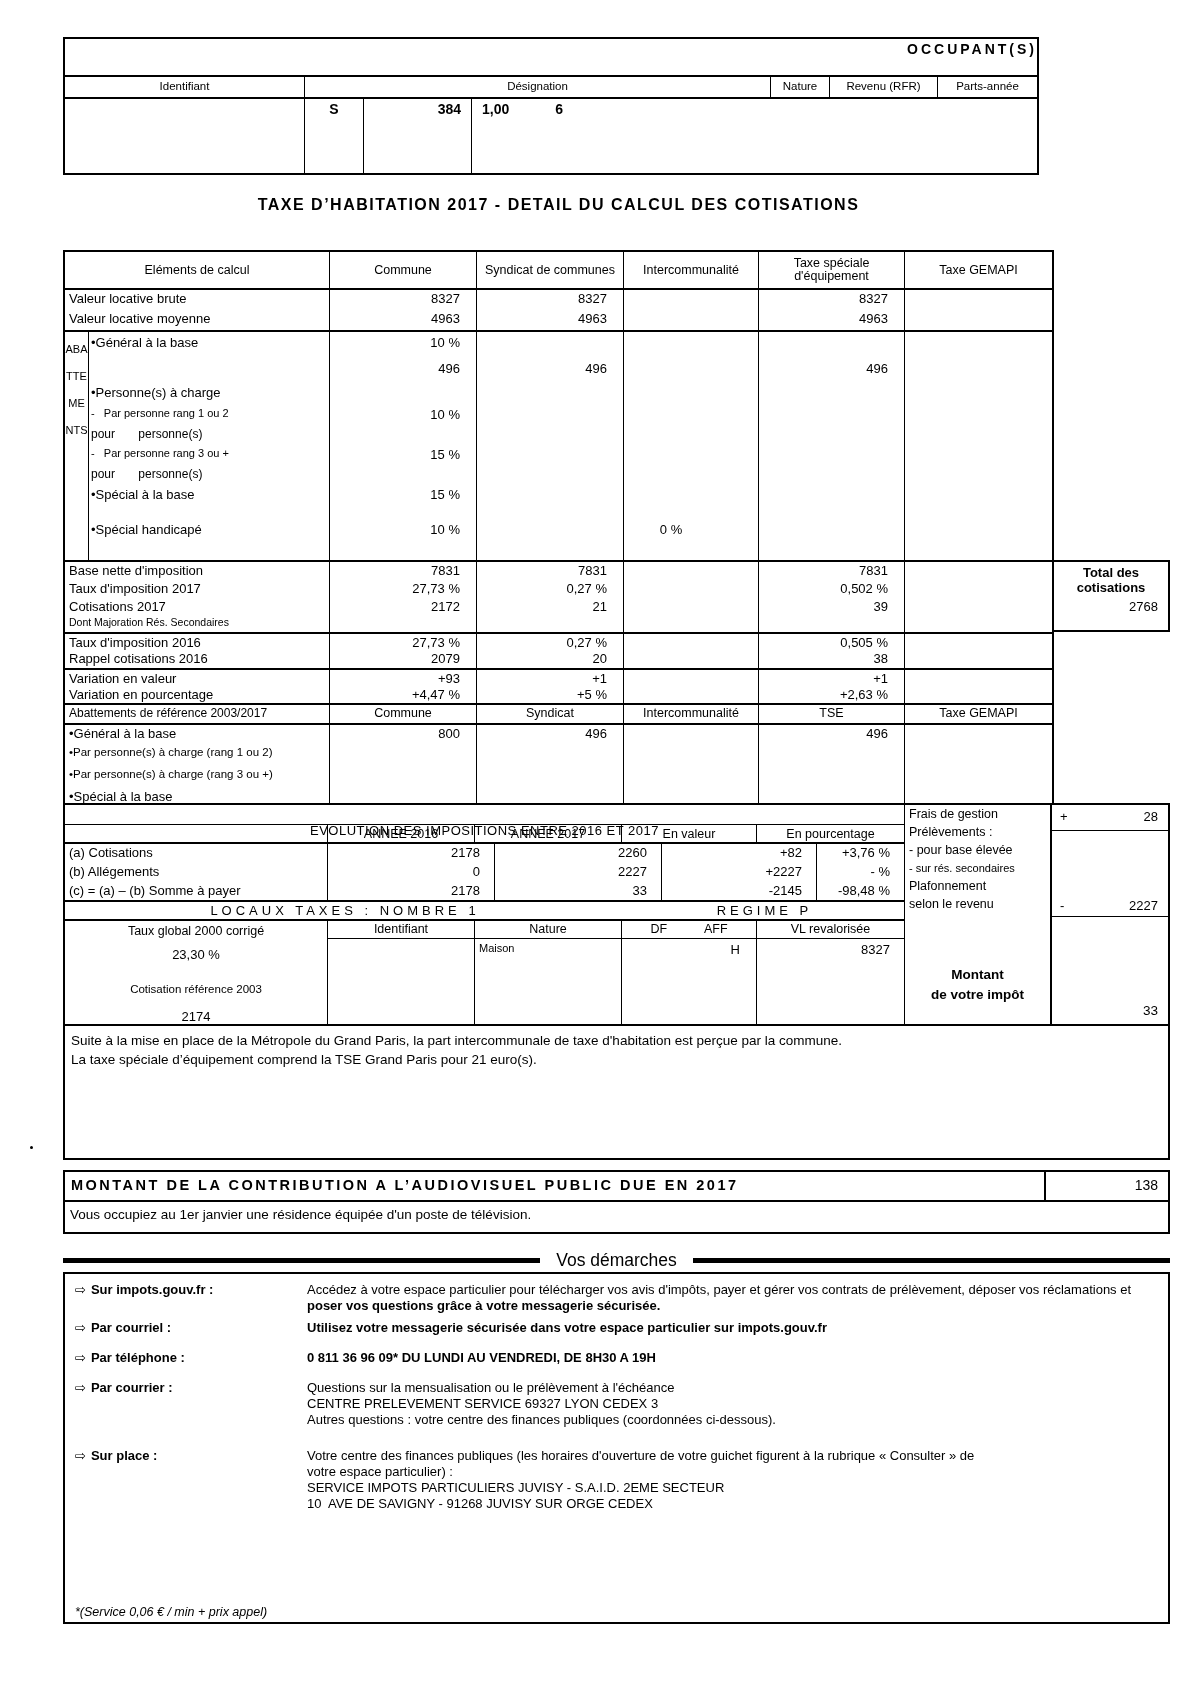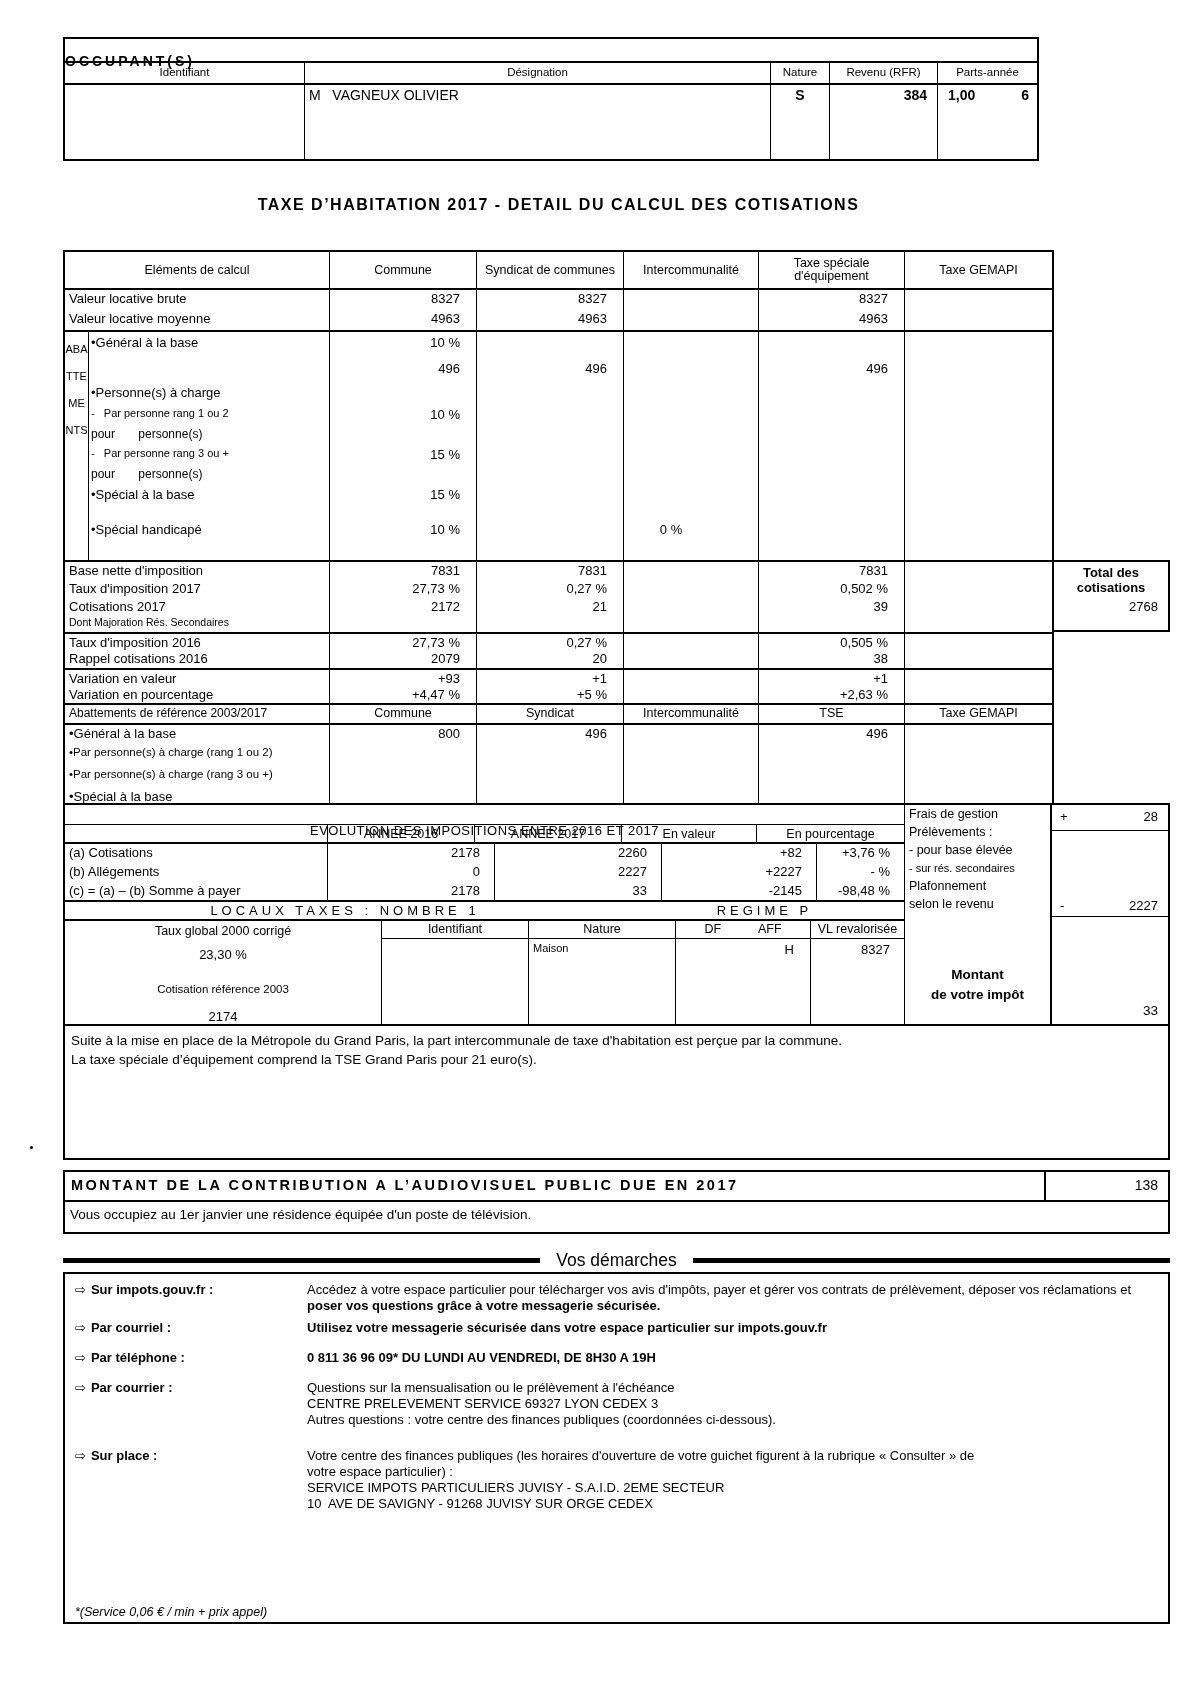--- a/index.html
+++ b/index.html
@@ -1,21 +1,21 @@
 <!DOCTYPE html>
 <html><head>
 <meta charset="utf-8">
 <style>
   html,body{margin:0;padding:0;background:#e8e8e8;}
   .page{position:relative;width:1187px;height:1706px;background:#ffffff;margin:0 auto;
         font-family:"Liberation Sans","DejaVu Sans",sans-serif;color:#000;}
   
   .occ{position:absolute;left:63px;top:37px;width:976px;border:2px solid #000;box-sizing:border-box;}
-  .occ-title{height:24px;border-bottom:2px solid #000;text-align:left;font-weight:bold;
-             font-size:14px;letter-spacing:3px;padding-top:14px;box-sizing:border-box;}
+  .occ-title{height:38px;border-bottom:2px solid #000;text-align:right;font-weight:bold;
+             font-size:14px;letter-spacing:3px;padding-top:2px;box-sizing:border-box;}
   .occ-head{display:flex;height:20px;border-bottom:2px solid #000;}
   .occ-head .oc{font-size:11.5px;text-align:center;padding-top:3px;}
   .occ-body{display:flex;height:74px;}
   .oc{box-sizing:border-box;border-right:1px solid #000;overflow:hidden;}
   .oc:last-child{border-right:none;}
   .o0{width:240px}.o1{width:466px}.o2{width:59px}.o3{width:108px}.o4{width:99px}
   .occ-body .oc{font-size:14px;padding-top:2px;}
   .occ-name{padding-left:4px;white-space:pre;}
   .occ-nat{text-align:center;font-weight:bold;}
   .occ-rev{text-align:right;padding-right:10px;font-weight:bold;}
@@ -72,21 +72,21 @@
   .e4{flex:1;box-sizing:border-box}
   .ehc{text-align:center;font-size:12.5px;padding-top:2px;}
   .evo-row{display:flex;height:19px;gap:20px;}
   .evo-row.last{border-bottom:2px solid #000;box-sizing:border-box;height:20px;}
   .elab{padding-left:4px;font-size:13px;white-space:pre;padding-top:1px;}
   .eval{text-align:right;padding-right:14px;font-size:13px;padding-top:1px;white-space:pre;}
   .loc-title{display:flex;height:19px;border-bottom:2px solid #000;box-sizing:border-box;}
   .lt-l{width:560px;text-align:center;letter-spacing:4px;font-size:13px;padding-top:1px;}
   .lt-r{flex:1;text-align:center;letter-spacing:4px;font-size:13px;padding-top:1px;}
   .loc-main{display:flex;flex:1;}
-  .loc-left{width:317px;border-right:1px solid #000;box-sizing:border-box;text-align:center;}
+  .loc-left{width:263px;border-right:1px solid #000;box-sizing:border-box;text-align:center;}
   .ll1{font-size:12.5px;height:26px;padding-top:3px;box-sizing:border-box;}
   .ll2{font-size:13px;height:36px;box-sizing:border-box;}
   .ll3{font-size:11.5px;height:26px;box-sizing:border-box;}
   .ll4{font-size:13px;}
   .loc-right{flex:1;display:flex;flex-direction:column;}
   .loc-head{display:flex;height:18px;border-bottom:1px solid #000;box-sizing:border-box;}
   .li{width:147px;border-right:1px solid #000;box-sizing:border-box}
   .ln{width:147px;border-right:1px solid #000;box-sizing:border-box}
   .ld{width:135px;border-right:1px solid #000;box-sizing:border-box}
   .lv{flex:1;box-sizing:border-box}
@@ -143,21 +143,20 @@
     <div class="occ-title">OCCUPANT(S)</div>
     <div class="occ-head">
       <div class="oc o0">Identifiant</div>
       <div class="oc o1">Désignation</div>
       <div class="oc o2">Nature</div>
       <div class="oc o3">Revenu (RFR)</div>
       <div class="oc o4">Parts-année</div>
     </div>
     <div class="occ-body">
       <div class="oc o0"></div>
-      <div class="oc o1 occ-name">M   VAGNEUX OLIVIER</div>
       <div class="oc o2 occ-nat">S</div>
       <div class="oc o3 occ-rev">384</div>
       <div class="oc o4 occ-parts">
         <span>1,00</span>
         <span>6</span>
       </div>
     </div>
   </div>
 
   <div class="title">TAXE D’HABITATION 2017 - DETAIL DU CALCUL DES COTISATIONS</div>

